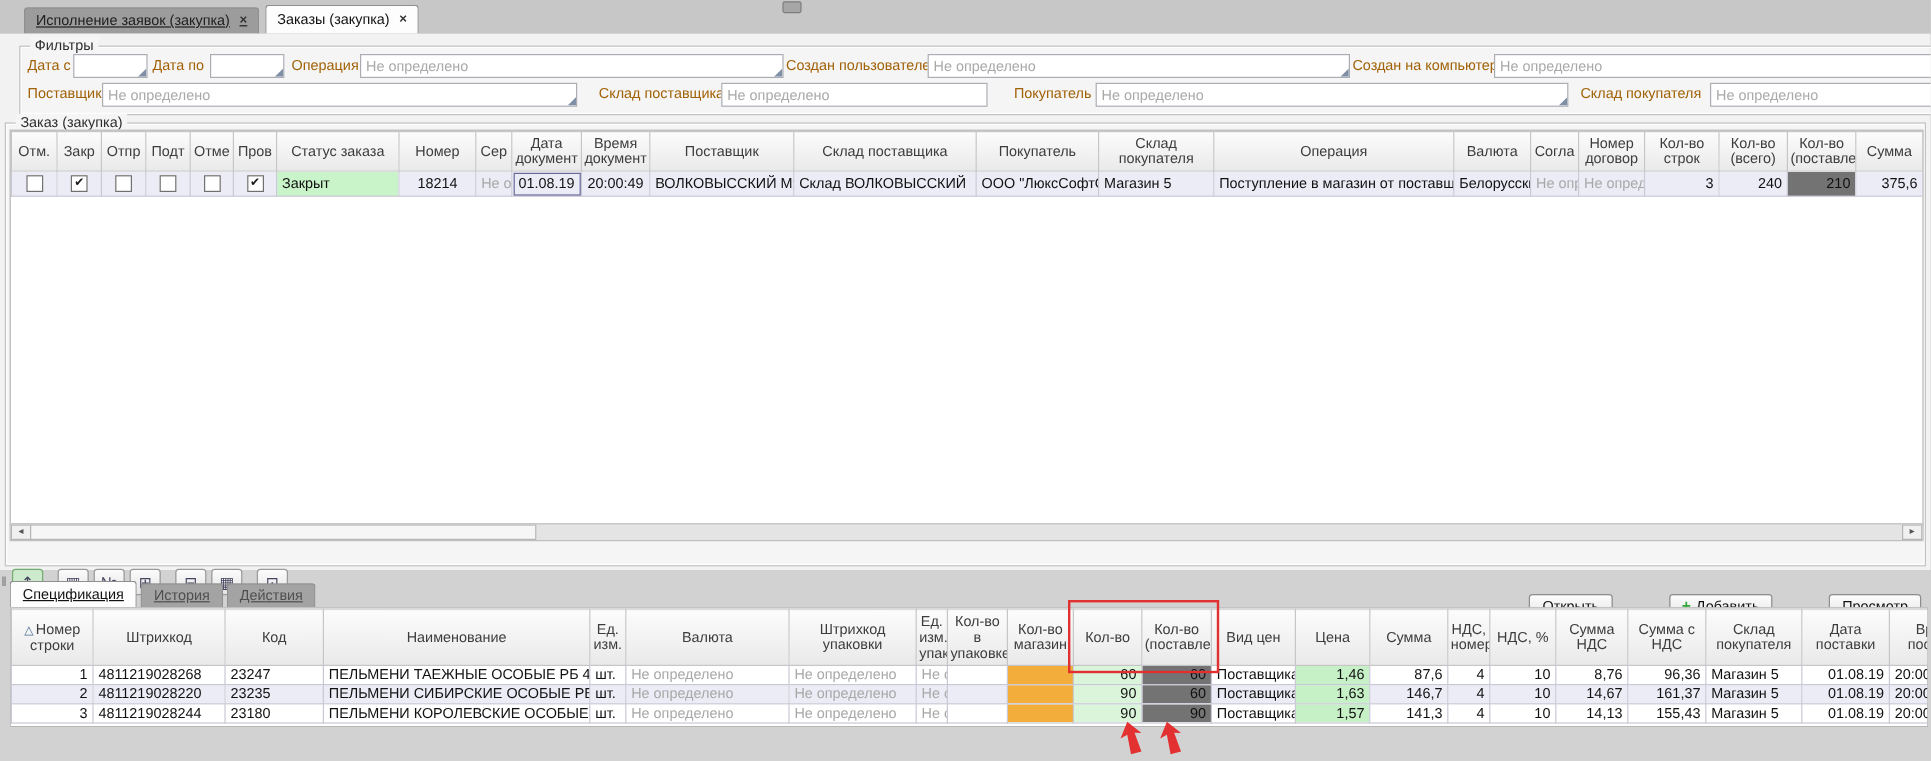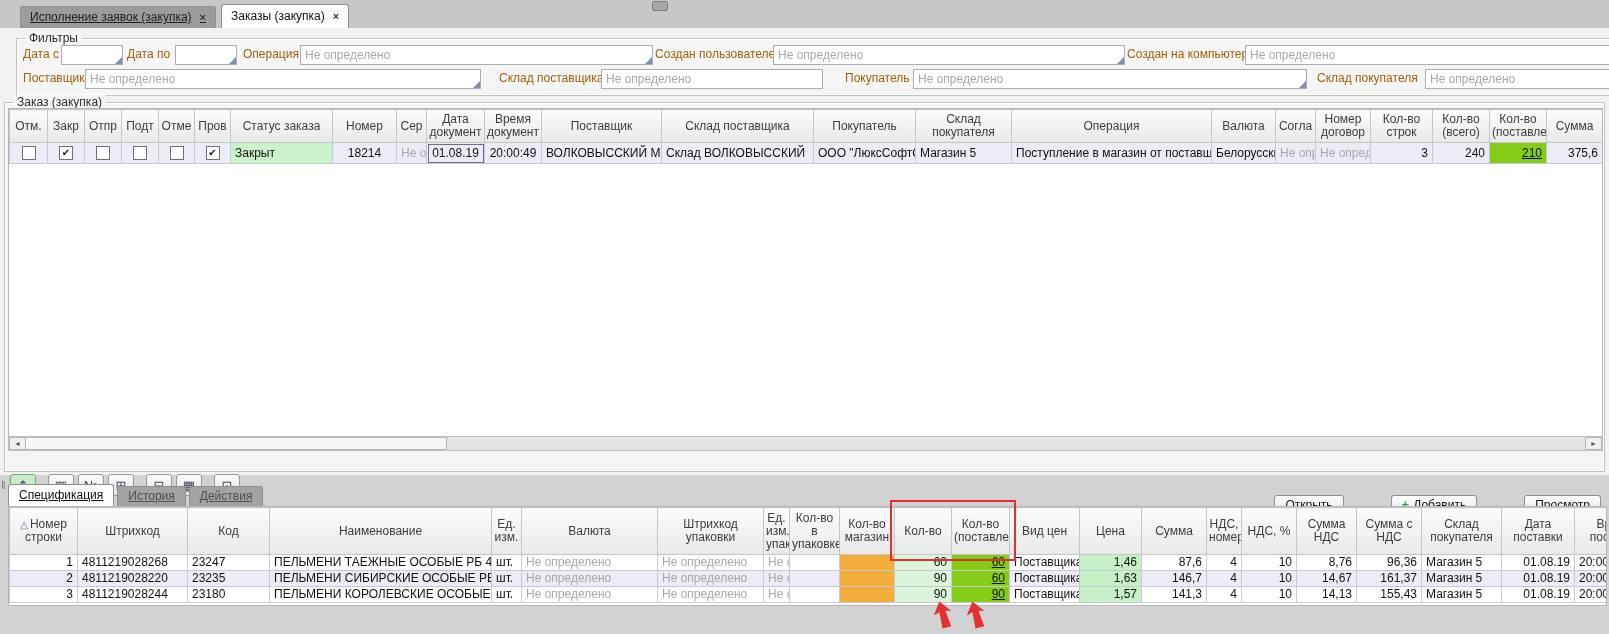--- a/index.html
+++ b/index.html
@@ -35,21 +35,21 @@
   .h48 th{height:46px;}
   tr.r21 td{height:20px;}
   tr.r16 td{height:15px;font-size:12px;}
   td.c{text-align:center;}
   td.r{text-align:right;}
   td.grey, .greytx{color:#a8a8a8;}
   .lav{background:#ececf7;}
   .green{background:#c9f3c9;}
   .green2{background:#c6f0c6;}
   .green3{background:#daf5da;}
-  .pink{background:#84cc16;text-decoration:underline;}
+  .pink{background:#737373;}
   .orange{background:#f2ad3a;}
   .focus{outline:1px solid #6a6a9a;outline-offset:-2px;}
   .cb{display:inline-flex;width:12px;height:12px;border:1px solid #707070;background:#fff;align-items:center;
       justify-content:center;font-size:10px;line-height:10px;color:#1a1a1a;vertical-align:middle;}
   .sort{color:#4d6f96;font-size:10px;margin-right:2px;}
   
   .hscroll{position:absolute;background:#e4e4e4;border:1px solid #c0c0c0;height:13px;}
   .sbtn{position:absolute;top:0;width:15px;height:11px;background:#f0f0f0;border:1px solid #b5b5b5;
         font-size:7px;line-height:11px;text-align:center;color:#555;}
   .sthumb{position:absolute;left:16px;top:0;width:420px;height:11px;background:#f6f6f6;border:1px solid #b5b5b5;}

